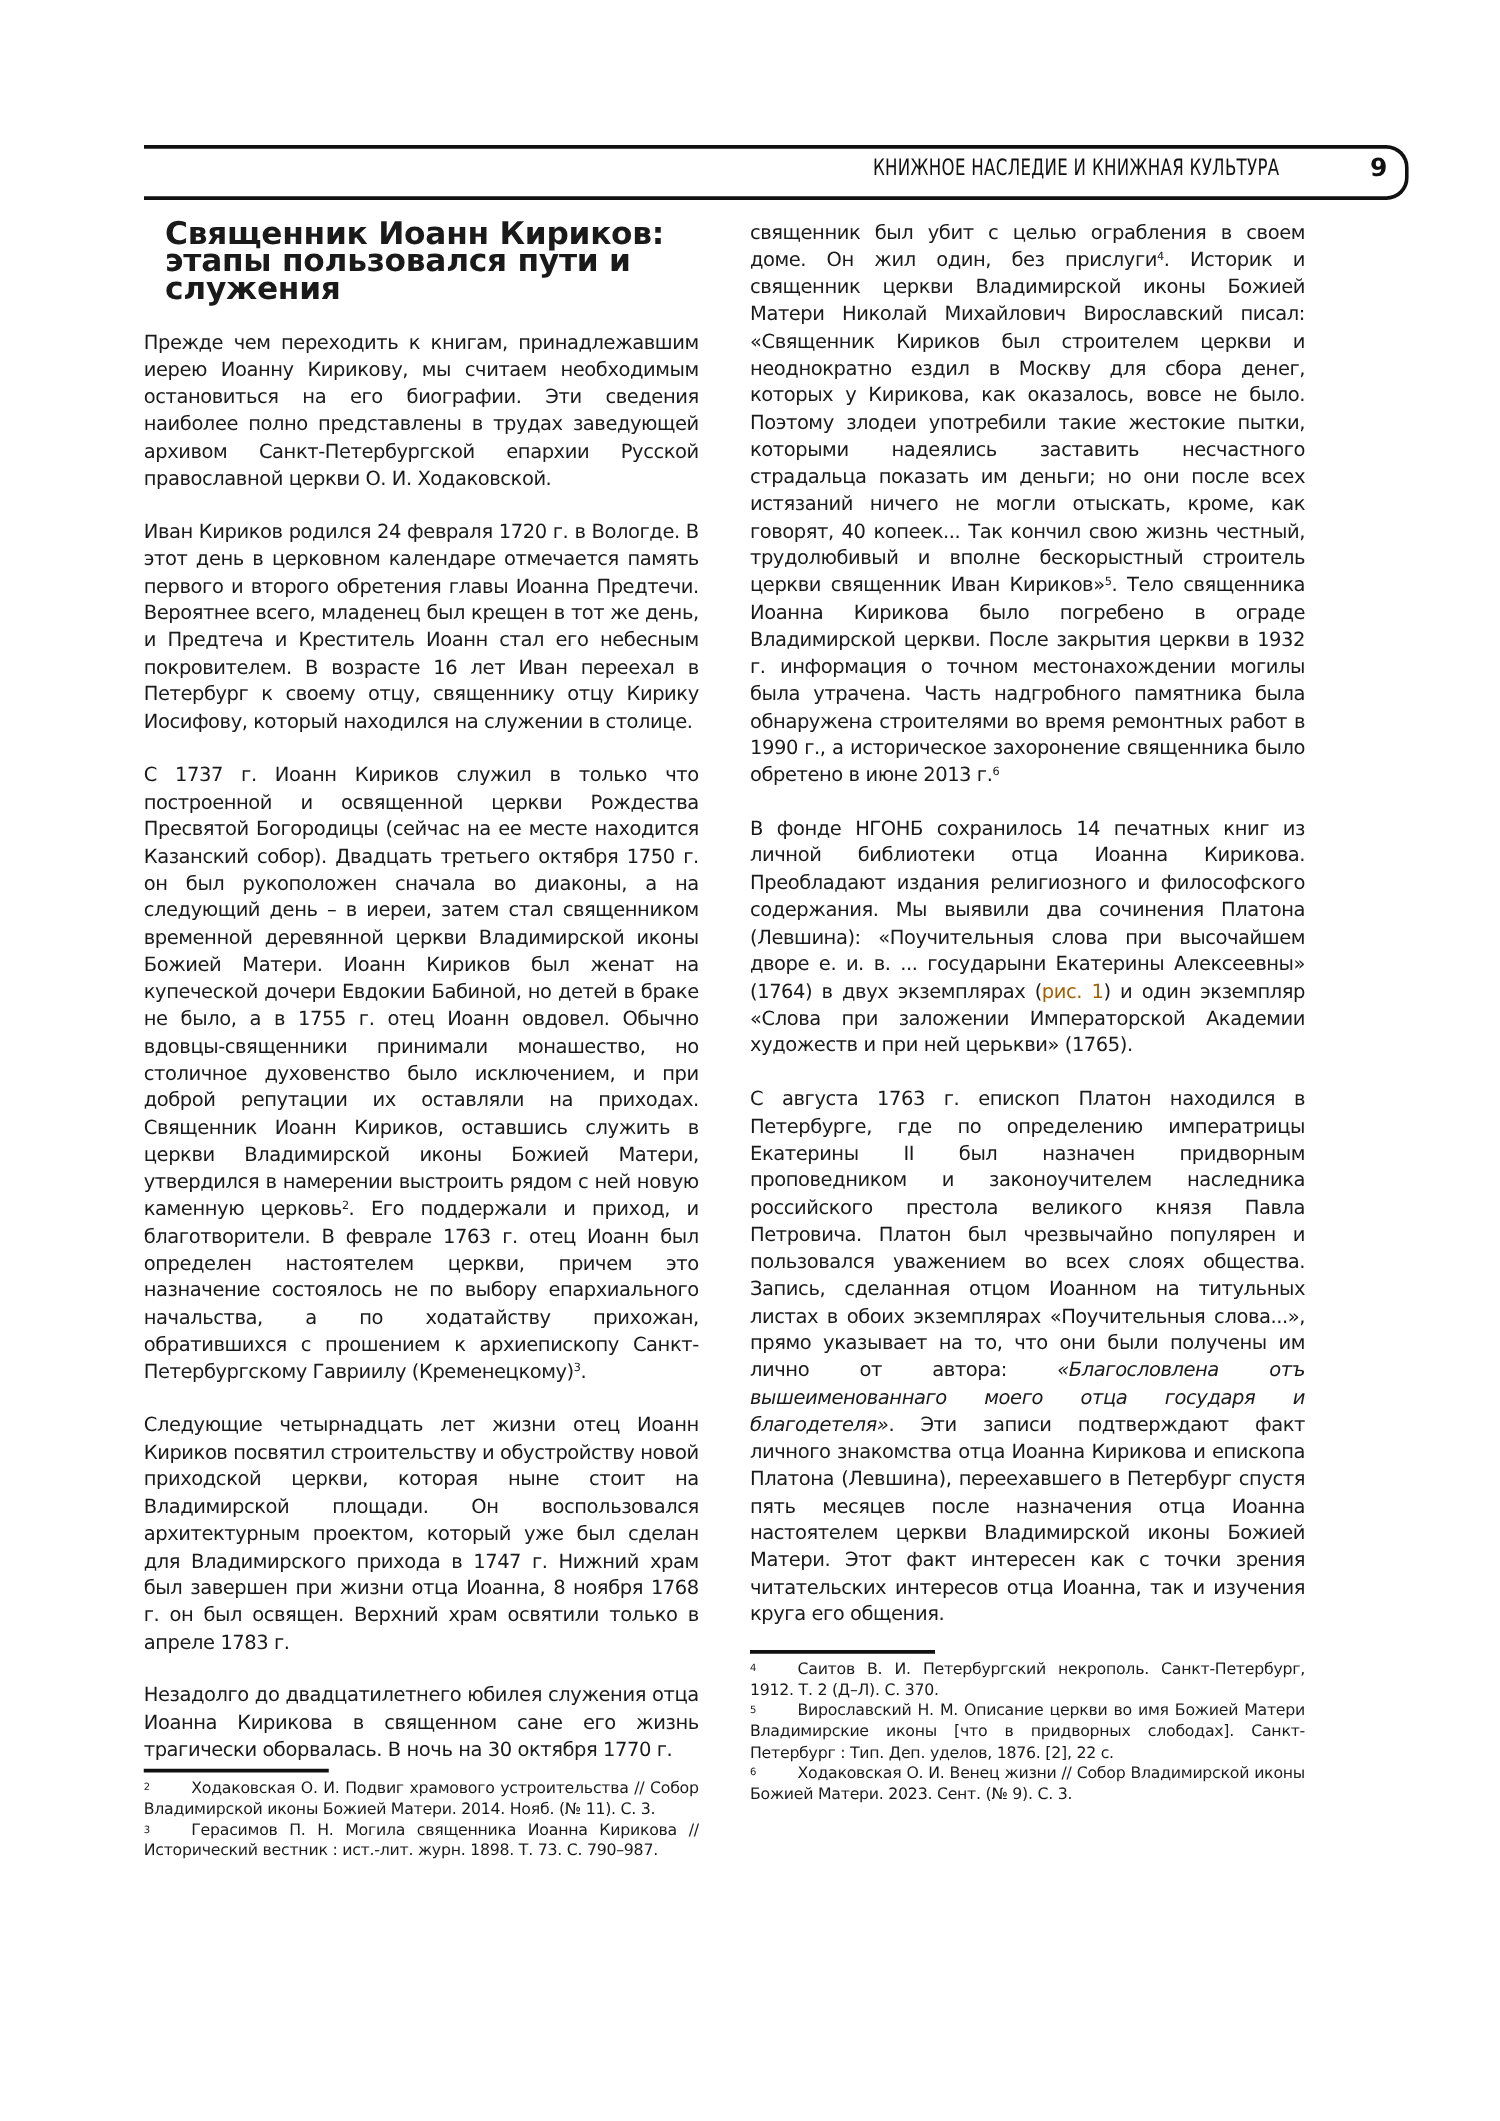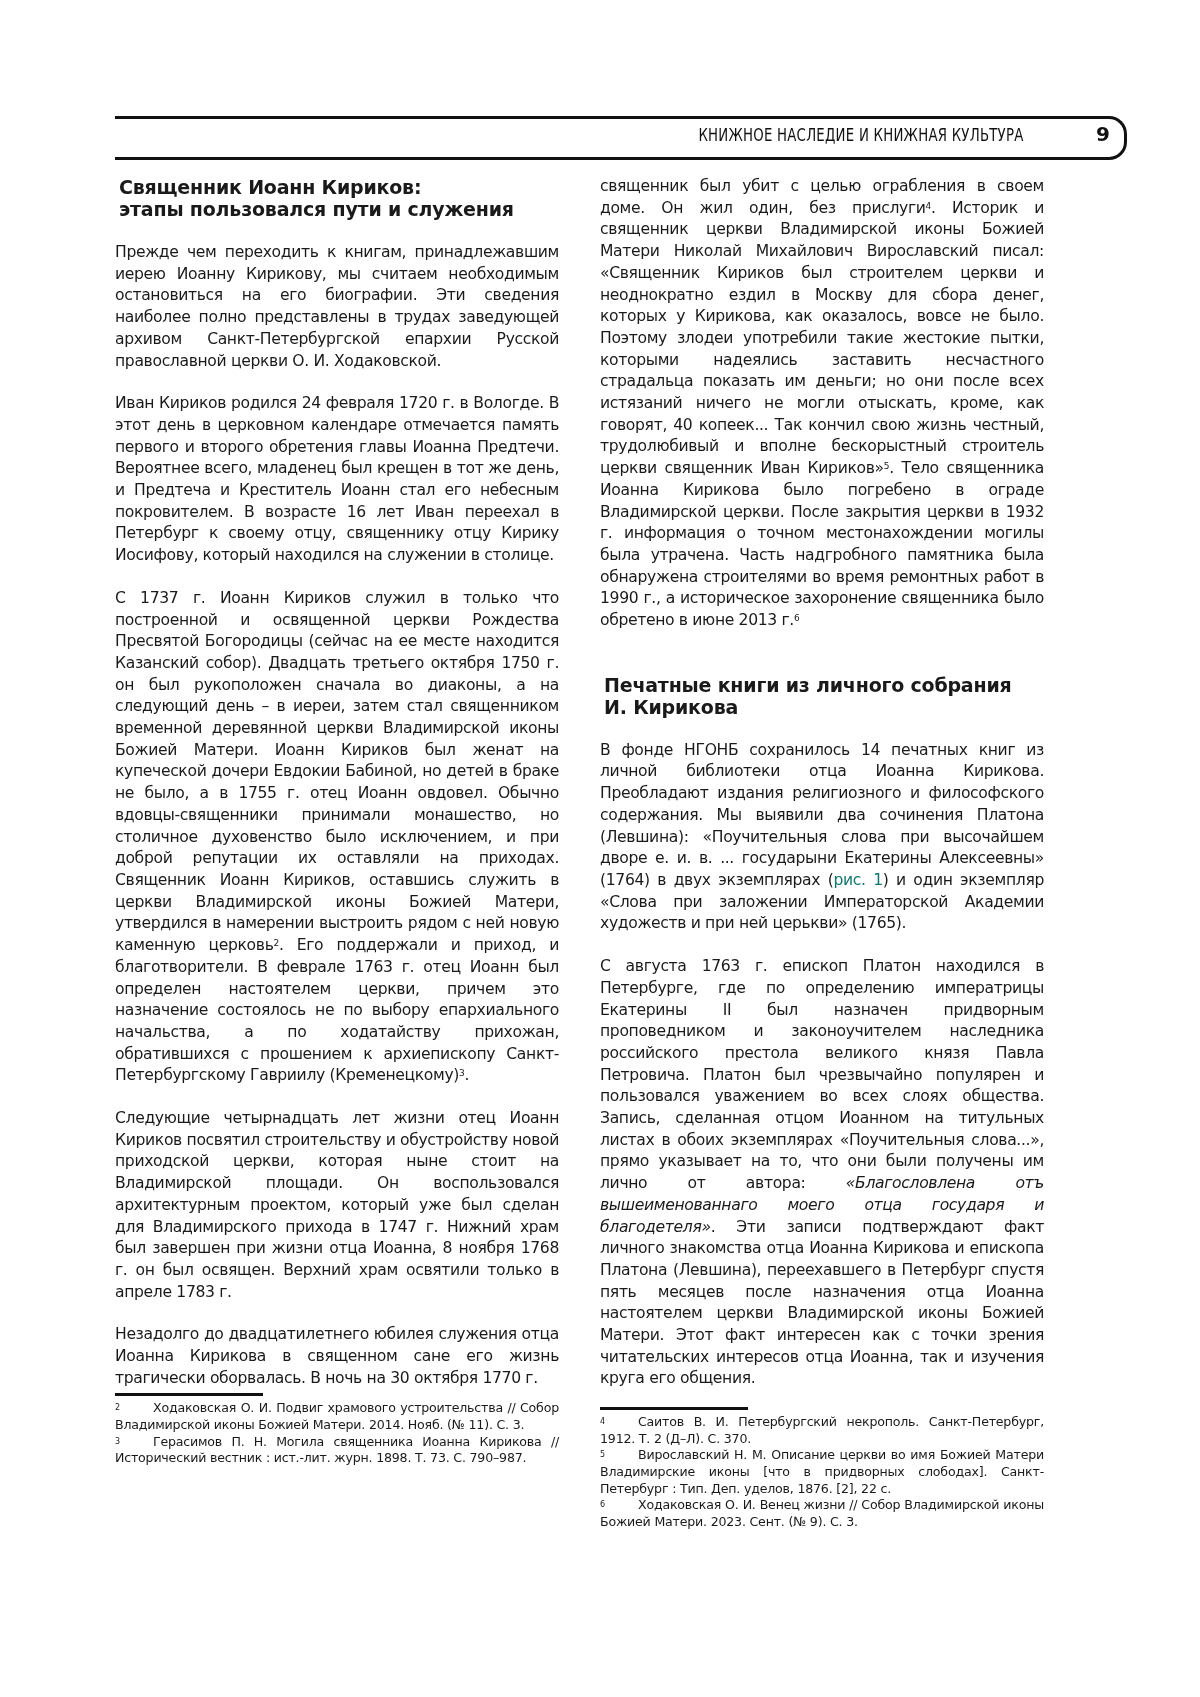--- a/index.html
+++ b/index.html
@@ -7,24 +7,24 @@
          font-family:"DejaVu Sans", sans-serif; color:#1a1a1a; }
   .header { position:absolute; left:115px; top:116px; width:1012px; height:44px;
             border-top:3px solid #111; border-bottom:3px solid #111;
             border-right:3px solid #111; border-radius:0 18px 18px 0; box-sizing:border-box; }
   .header-title { position:absolute; right:100px; top:5px; font-family:"DejaVu Sans Condensed","DejaVu Sans", sans-serif;
                   font-stretch:condensed; font-size:18px; letter-spacing:0.3px; color:#111; transform:scaleX(0.82); transform-origin:right center; white-space:nowrap; }
   .page-num { position:absolute; right:14px; top:3px; font-size:20px; font-weight:bold; color:#111; }
   .col { position:absolute; top:176px; width:444px; }
   .col-left { left:115px; }
   .col-right { left:600px; }
-  h2 { font-size:19px; font-weight:bold; line-height:22px; margin:0 0 22px 4px; letter-spacing:-0.2px; }
+  h2 { font-size:25px; font-weight:bold; line-height:22px; margin:0 0 22px 17px; letter-spacing:-0.2px; }
   p { font-size:15.6px; line-height:21.7px; margin:0 0 21px 0; text-align:justify; letter-spacing:-0.35px; }
   sup { font-size:9px; vertical-align:top; position:relative; top:-2px; }
-  .link { color:#0f766e; }
+  .link { color:#a16207; }
   em { font-style:italic; }
   .fn-rule { width:148px; border-top:3px solid #111; margin:4px 0 4px 0; }
   .fn { font-size:12.6px; line-height:16.6px; margin:0; text-align:justify; letter-spacing:-0.2px; }
   .fn .num { font-size:8px; vertical-align:top; display:inline-block; width:38px; }
   .col-left p.last { margin-bottom:0; }
 </style>
 </head>
 <body>
 
 <div class="header">
@@ -46,24 +46,20 @@
   <p class="last">Незадолго до двадцатилетнего юбилея служения отца Иоанна Кирикова в священном сане его жизнь трагически оборвалась. В ночь на 30 октября 1770 г.</p>
   <div class="fn-rule"></div>
   <p class="fn"><span class="num">2</span><span>Ходаковская О. И. Подвиг храмового устроительства // Собор Владимирской иконы Божией Матери. 2014. Нояб. (№ 11). С. 3.</span></p>
   <p class="fn"><span class="num">3</span><span>Герасимов П. Н. Могила священника Иоанна Кирикова // Исторический вестник : ист.-лит. журн. 1898. Т. 73. С. 790–987.</span></p>
 </div>
 
 <div class="col col-right">
   <p>
     <span>священник был убит с целью ограбления в своем доме. Он жил один, без прислуги</span><sup>4</sup><span>. Историк и священник церкви Владимирской иконы Божией Матери Николай Михайлович Вирославский писал: «Священник Кириков был строителем церкви и неоднократно ездил в Москву для сбора денег, которых у Кирикова, как оказалось, вовсе не было. Поэтому злодеи употребили такие жестокие пытки, которыми надеялись заставить несчастного страдальца показать им деньги; но они после всех истязаний ничего не могли отыскать, кроме, как говорят, 40 копеек... Так кончил свою жизнь честный, трудолюбивый и вполне бескорыстный строитель церкви священник Иван Кириков»</span><sup>5</sup><span>. Тело священника Иоанна Кирикова было погребено в ограде Владимирской церкви. После закрытия церкви в 1932 г. информация о точном местонахождении могилы была утрачена. Часть надгробного памятника была обнаружена строителями во время ремонтных работ в 1990 г., а историческое захоронение священника было обретено в июне 2013 г.</span><sup>6</sup>
   </p>
-  <h2 style="margin-top:42px;">
-    <span>Печатные книги из личного собрания</span><br>
-    <span>И. Кирикова</span>
-  </h2>
   <p>
     <span>В фонде НГОНБ сохранилось 14 печатных книг из личной библиотеки отца Иоанна Кирикова. Преобладают издания религиозного и философского содержания. Мы выявили два сочинения Платона (Левшина): «Поучительныя слова при высочайшем дворе е. и. в. ... государыни Екатерины Алексеевны» (1764) в двух экземплярах (</span><span class="link">рис. 1</span><span>) и один экземпляр «Слова при заложении Императорской Академии художеств и при ней церькви» (1765).</span>
   </p>
   <p>
     <span>С августа 1763 г. епископ Платон находился в Петербурге, где по определению императрицы Екатерины II был назначен придворным проповедником и законоучителем наследника российского престола великого князя Павла Петровича. Платон был чрезвычайно популярен и пользовался уважением во всех слоях общества. Запись, сделанная отцом Иоанном на титульных листах в обоих экземплярах «Поучительныя слова...», прямо указывает на то, что они были получены им лично от автора: </span><em>«Благословлена отъ вышеименованнаго моего отца государя и благодетеля»</em><span>. Эти записи подтверждают факт личного знакомства отца Иоанна Кирикова и епископа Платона (Левшина), переехавшего в Петербург спустя пять месяцев после назначения отца Иоанна настоятелем церкви Владимирской иконы Божией Матери. Этот факт интересен как с точки зрения читательских интересов отца Иоанна, так и изучения круга его общения.</span>
   </p>
   <div class="fn-rule" style="margin-top:-4px;"></div>
   <p class="fn"><span class="num">4</span><span>Саитов В. И. Петербургский некрополь. Санкт-Петербург, 1912. Т. 2 (Д–Л). С. 370.</span></p>
   <p class="fn"><span class="num">5</span><span>Вирославский Н. М. Описание церкви во имя Божией Матери Владимирские иконы [что в придворных слободах]. Санкт-Петербург : Тип. Деп. уделов, 1876. [2], 22 с.</span></p>
   <p class="fn"><span class="num">6</span><span>Ходаковская О. И. Венец жизни // Собор Владимирской иконы Божией Матери. 2023. Сент. (№ 9). С. 3.</span></p>

